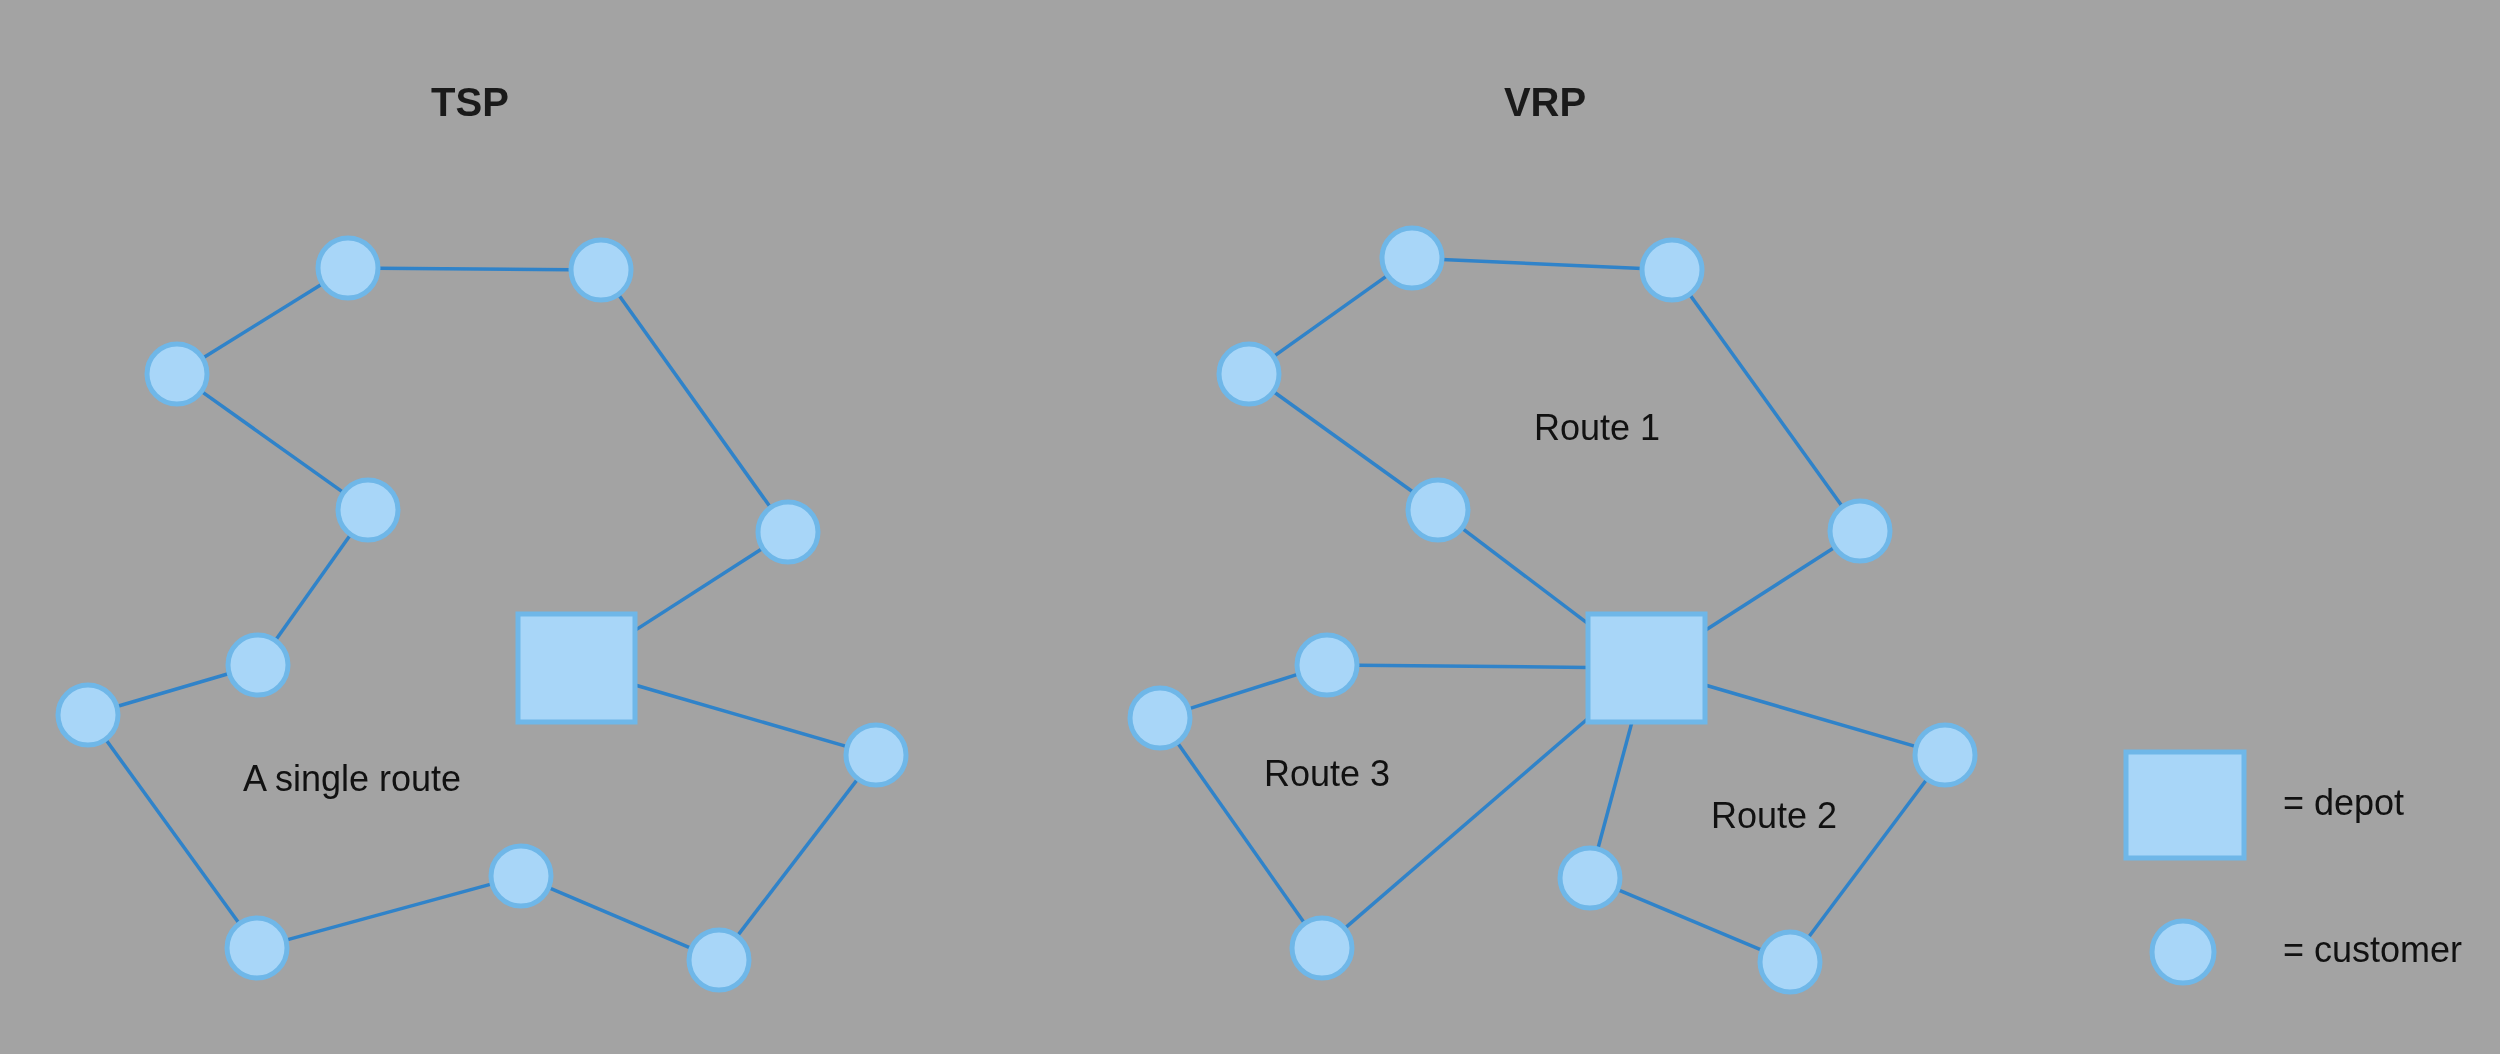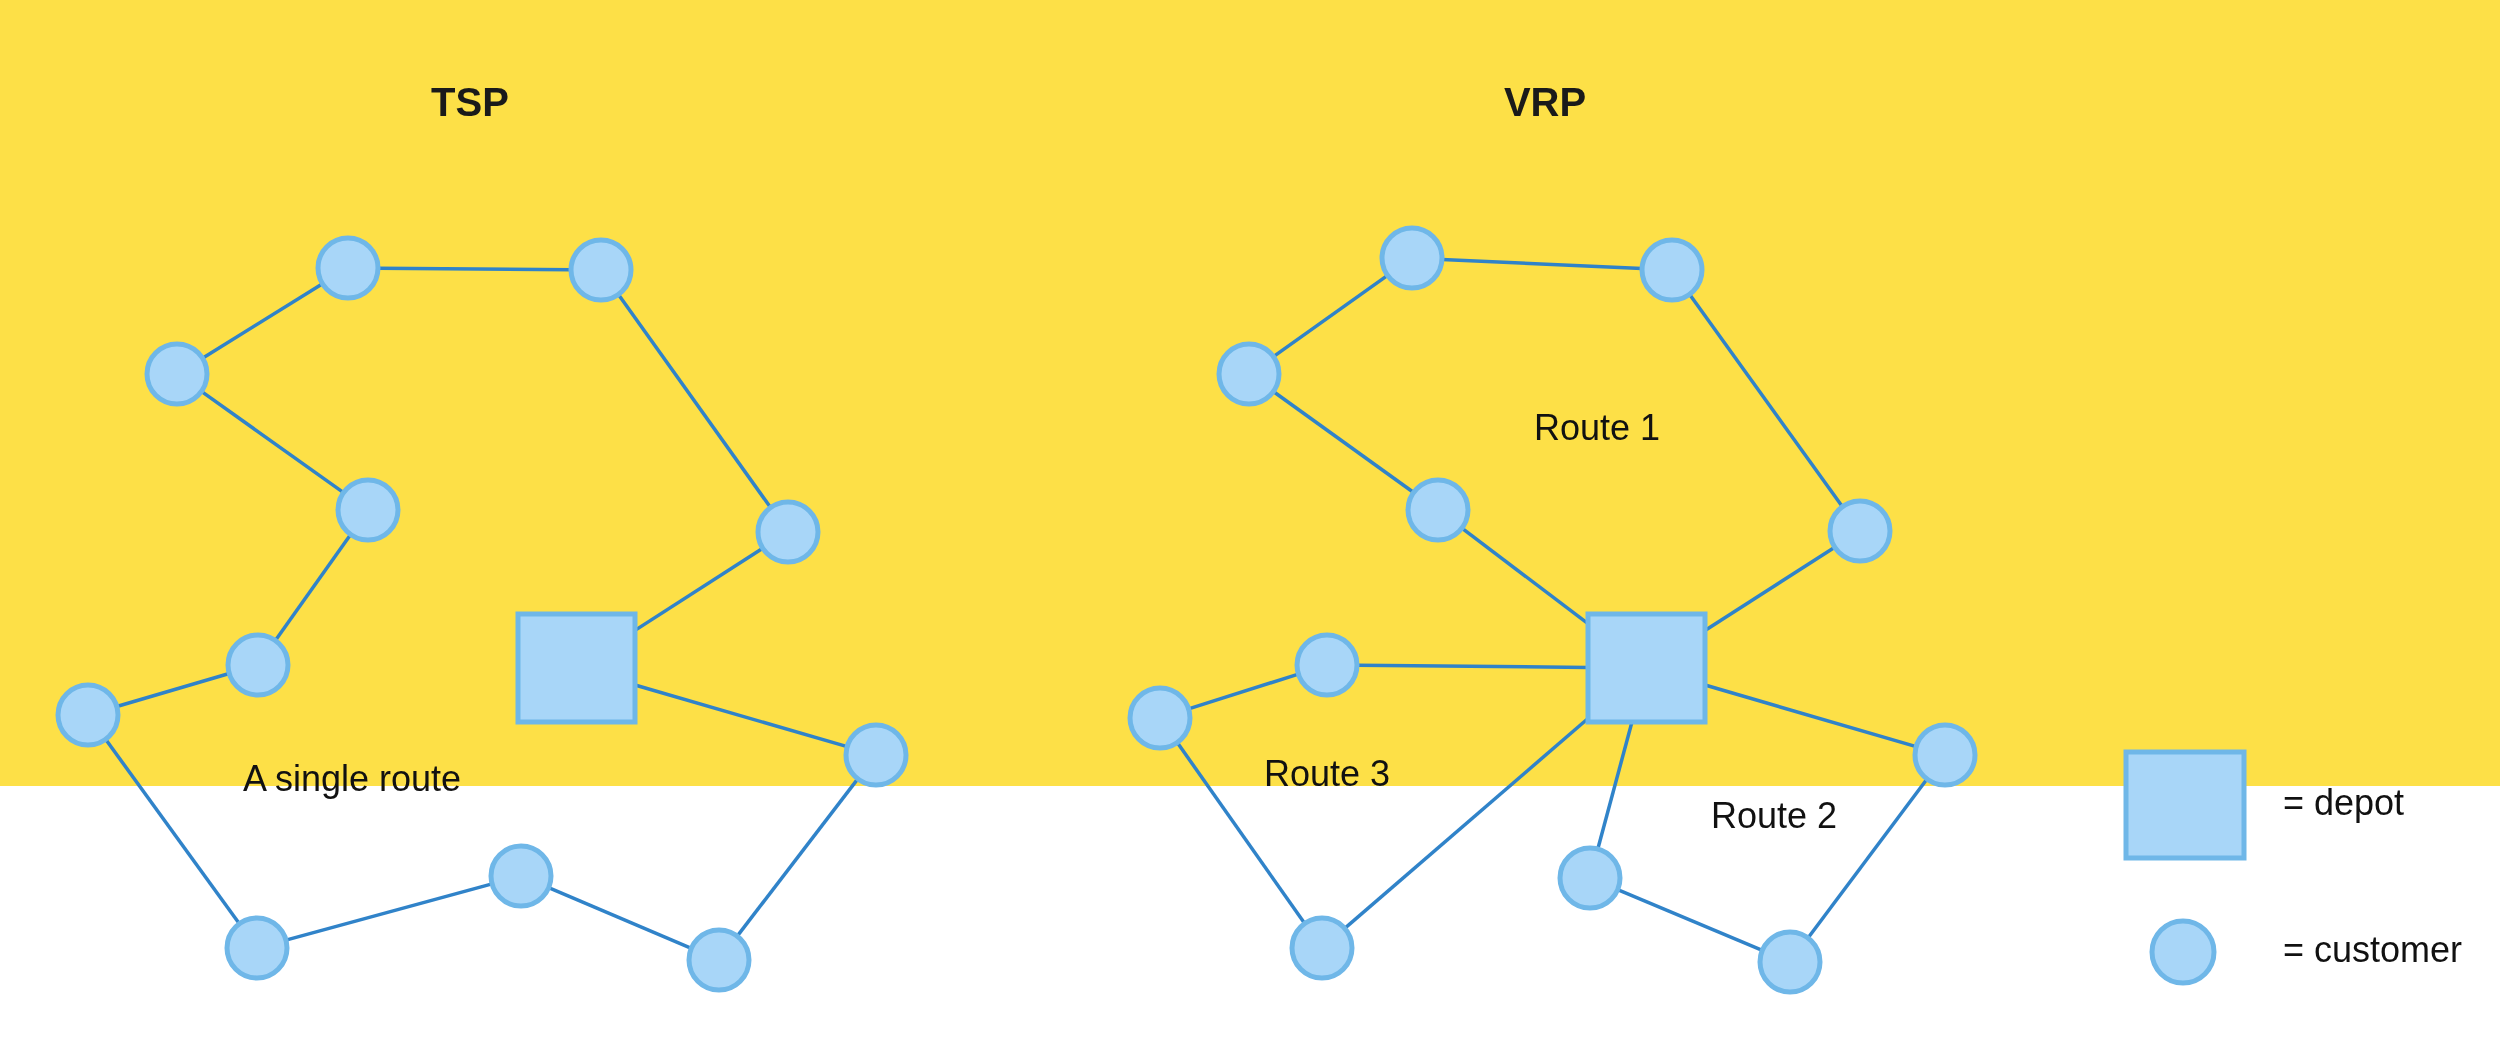--- a/index.html
+++ b/index.html
@@ -13,22 +13,22 @@
     height: 1054px;
     font-family: "Liberation Sans", sans-serif;
     overflow: hidden;
     position: relative;
   }
   #stage {
     position: absolute;
     left: 0;
     top: 0;
     width: 2500px;
-    height: 786px;
-    background: #fde047;
+    height: 1054px;
+    background: #a3a3a3;
   }
   svg#diagram {
     display: block;
     width: 2500px;
     height: 1054px;
   }
   .panel-title {
     font-family: "Liberation Sans", sans-serif;
     font-size: 40px;
     font-weight: bold;

